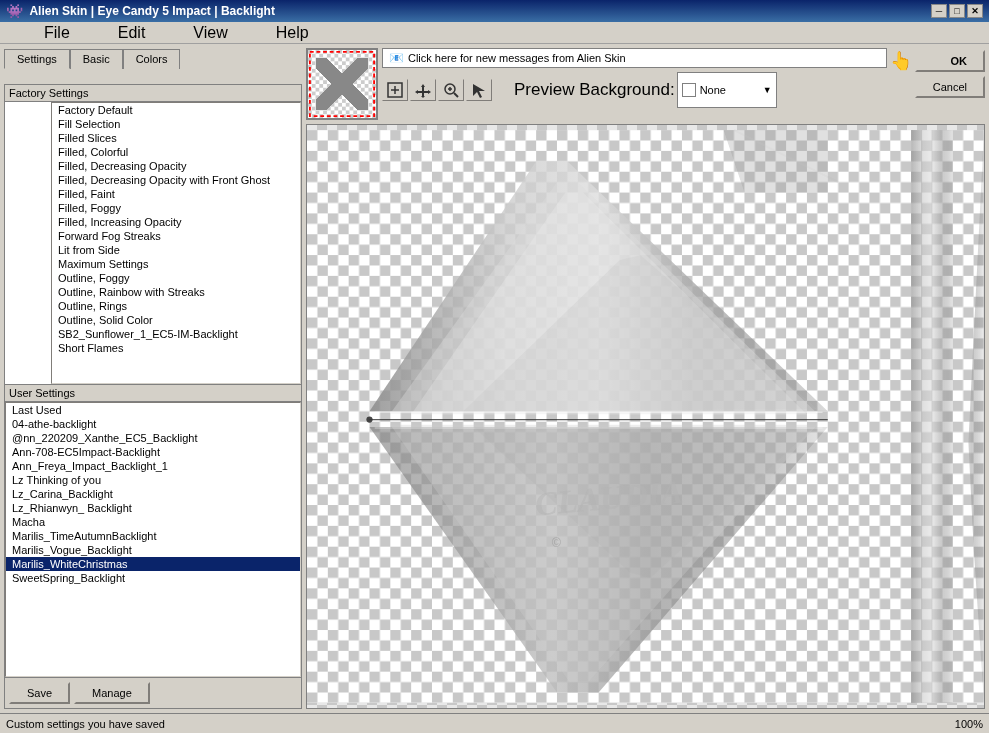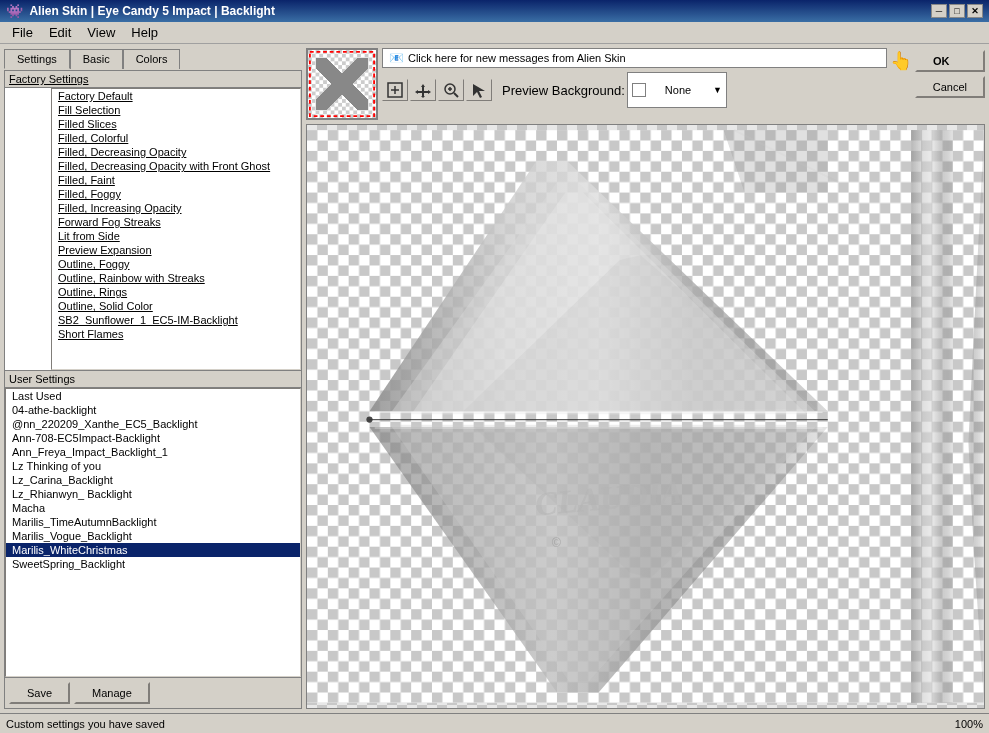--- a/index.html
+++ b/index.html
@@ -35,21 +35,22 @@
       background: #d4d0c8;
       display: flex;
       align-items: center;
       padding: 2px 4px;
       border-bottom: 1px solid #a0a0a0;
       height: 22px;
     }
     .menu-item {
       padding: 2px 8px;
       cursor: pointer;
-      font-size: 13px;
+      font-size: 16px;
+      margin-left: 32px;
     }
 
     
     #main-container {
       display: flex;
       flex-direction: column;
       height: calc(733px - 44px);
     }
 
     
@@ -59,21 +60,21 @@
       background: #d4d0c8;
       padding: 4px;
       gap: 4px;
     }
 
     
     #left-panel {
       width: 298px;
       display: flex;
       flex-direction: column;
-      gap: 2px;
+      gap: 16px;
     }
 
     
     #tabs {
       display: flex;
       gap: 0;
     }
     .tab {
       padding: 3px 12px;
       background: #d4d0c8;
@@ -125,21 +126,20 @@
       white-space: nowrap;
       font-size: 11px;
     }
     .list-item.selected { background: #0a246a; color: white; }
 
     #factory-section {
       height: 300px;
       display: flex;
       flex-direction: column;
       border-bottom: 1px solid #808080;
-      text-decoration: underline;
     }
 
     #factory-list-wrap {
       display: flex;
       flex: 1;
       overflow: hidden;
       padding-left: 46px;
     }
 
     #user-section {
@@ -229,31 +229,31 @@
     .tool-btn {
       width: 26px; height: 22px;
       background: #d4d0c8;
       border: 1px outset #d4d0c8;
       display: flex; align-items: center; justify-content: center;
       cursor: pointer;
       font-size: 12px;
     }
 
     #preview-bg-label {
-      font-size: 13px;
-      margin-left: 8px;
+      font-size: 17px;
+      margin-left: 20px;
     }
 
     #preview-bg-select {
       display: flex;
       align-items: center;
       background: white;
       border: 1px solid #808080;
       padding: 10px 4px;
-      gap: 19px;
+      gap: 4px;
       min-width: 100px;
     }
 
     
     #preview-area {
       flex: 1;
       background: 
         repeating-conic-gradient(#c8c8c8 0% 25%, #e8e8e8 0% 50%) 0 0 / 20px 20px;
       border: 1px solid #808080;
       position: relative;
@@ -265,21 +265,21 @@
       display: flex;
       flex-direction: column;
       gap: 4px;
       align-items: flex-end;
       justify-content: flex-start;
       padding-top: 2px;
     }
 
     #ok-cancel .btn {
       min-width: 70px;
-      text-align: left;
+      text-align: right;
     }
 
     #right-top-area {
       display: flex;
       gap: 4px;
     }
 
     
     #status-bar {
       background: #d4d0c8;
@@ -364,21 +364,21 @@
               <div class="list-item">Fill Selection</div>
               <div class="list-item">Filled Slices</div>
               <div class="list-item">Filled, Colorful</div>
               <div class="list-item">Filled, Decreasing Opacity</div>
               <div class="list-item">Filled, Decreasing Opacity with Front Ghost</div>
               <div class="list-item">Filled, Faint</div>
               <div class="list-item">Filled, Foggy</div>
               <div class="list-item">Filled, Increasing Opacity</div>
               <div class="list-item">Forward Fog Streaks</div>
               <div class="list-item">Lit from Side</div>
-              <div class="list-item">Preview Expansion</div>
+              <div class="list-item">Maximum Settings</div>
               <div class="list-item">Outline, Foggy</div>
               <div class="list-item">Outline, Rainbow with Streaks</div>
               <div class="list-item">Outline, Rings</div>
               <div class="list-item">Outline, Solid Color</div>
               <div class="list-item">SB2_Sunflower_1_EC5-IM-Backlight</div>
               <div class="list-item">Short Flames</div>
             </div>
           </div>
         </div>
 

